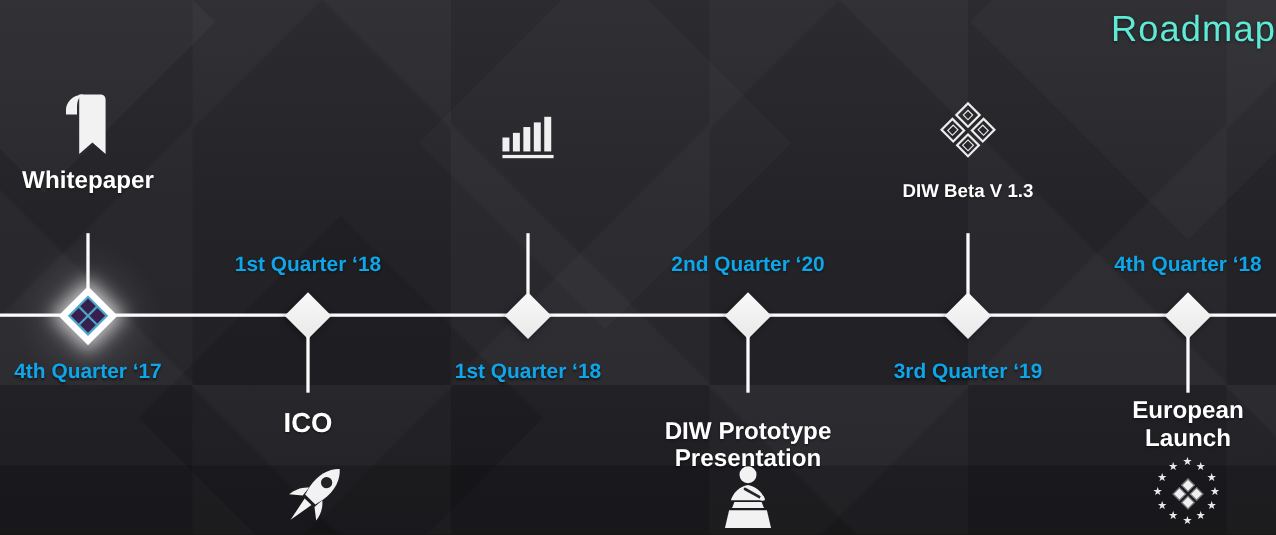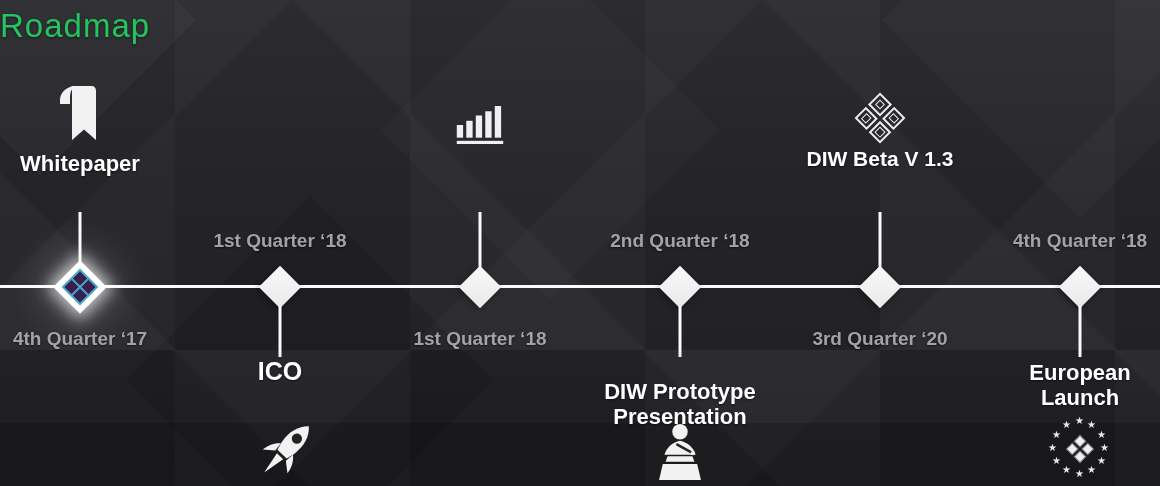--- a/index.html
+++ b/index.html
@@ -21,44 +21,44 @@
   }
   .bg-patch{position:absolute;transform:rotate(45deg);}
   .bp1{left:-70px;top:-90px;width:220px;height:220px;background:rgba(255,255,255,0.032);}
   .bp2{left:430px;top:10px;width:240px;height:240px;background:rgba(255,255,255,0.02);}
   .bp3{left:940px;top:-120px;width:280px;height:280px;background:rgba(255,255,255,0.028);}
   .bp4{left:180px;top:250px;width:260px;height:260px;background:rgba(0,0,0,0.10);}
   .bottom-band{position:absolute;left:0;right:0;top:423px;bottom:0;background:rgba(0,0,0,0.17);}
 
   
   .title{
-    position:absolute;top:7px;left:0;width:100%;text-align:left;
-    font-size:33px;font-weight:400;letter-spacing:1px;color:#22c55e;margin:0;
+    position:absolute;top:7px;left:0;width:100%;text-align:right;
+    font-size:33px;font-weight:400;letter-spacing:1px;color:#5eead4;margin:0;
     text-shadow:0 1px 3px rgba(0,0,0,0.45);
   }
 
   
   .timeline-line{position:absolute;left:0;right:0;top:285px;height:3px;background:#fbfbfb;z-index:1;}
 
   .ms{position:absolute;top:0;height:100%;width:200px;z-index:2;}
   .ms0{left:-20px}.ms1{left:180px}.ms2{left:380px}.ms3{left:580px}.ms4{left:780px}.ms5{left:980px}
   .cx{position:absolute;left:50%;transform:translateX(-50%);}
 
   .m-title{
     width:100%;text-align:center;color:#fff;font-weight:700;font-size:22px;line-height:1.14;
     white-space:pre-line;text-shadow:0 1px 2px rgba(0,0,0,0.5);
   }
   .ms0 .m-title{top:151px}
   .ms2 .m-title{top:148px}
-  .ms4 .m-title{top:147px;font-size:21px}
-  .ms1 .m-title{top:357px;font-size:25px}
+  .ms4 .m-title{top:164px;font-size:17px}
+  .ms1 .m-title{top:371px;font-size:25px}
   .ms3 .m-title{top:379px}
   .ms5 .m-title{top:360px}
 
-  .quarter{width:100%;text-align:center;color:#a3a3a3;font-weight:700;font-size:19px;text-shadow:0 1px 2px rgba(0,0,0,0.5);}
+  .quarter{width:100%;text-align:center;color:#0ea5e9;font-weight:700;font-size:19px;text-shadow:0 1px 2px rgba(0,0,0,0.5);}
   .q-above{top:230px}
   .q-below{top:328px}
 
   .connector{width:3px;background:#fbfbfb;}
   .c-above{top:212px;height:56px}
   .c-below{top:306px;height:51px}
 
   
   .dm{
     top:272px;width:30px;height:30px;
@@ -161,21 +161,21 @@
         <rect x="36" y="0" width="6" height="30" fill="#f0f0f0"></rect>
         <rect x="0" y="33" width="44" height="3" fill="#f0f0f0"></rect>
       </svg>
     </div>
     <div class="cx connector c-above"></div>
     <div class="cx dm"></div>
     <div class="cx quarter q-below">1st Quarter ‘18</div>
   </div>
 
   <div class="ms ms3">
-    <div class="cx quarter q-above">2nd Quarter ‘18</div>
+    <div class="cx quarter q-above">2nd Quarter ‘20</div>
     <div class="cx dm"></div>
     <div class="cx connector c-below"></div>
     <div class="cx m-title">DIW Prototype
 Presentation</div>
     <div class="cx icon icon-presenter">
       <svg width="54" height="58" viewBox="0 0 50 54">
         <circle cx="25" cy="9" r="7.2" fill="#f2f2f2"></circle>
         <path fill="#f2f2f2" d="M25 17.5 C17.5 19 12.5 24 10.5 30.5 L39.5 30.5 C37.5 24 32.5 19 25 17.5 Z"></path>
         <path d="M22.5 21 L36 28.5" stroke="#26262a" stroke-width="2.4" stroke-linecap="round"></path>
         <circle cx="37" cy="29" r="2" fill="#f2f2f2"></circle>
@@ -190,21 +190,21 @@
       <div class="beta-grid">
           <i></i>
           <i></i>
           <i></i>
           <i></i>
         </div>
     </div>
     <div class="cx m-title">DIW Beta V 1.3</div>
     <div class="cx connector c-above"></div>
     <div class="cx dm"></div>
-    <div class="cx quarter q-below">3rd Quarter ‘20</div>
+    <div class="cx quarter q-below">3rd Quarter ‘19</div>
   </div>
 
   <div class="ms ms5">
     <div class="cx quarter q-above">4th Quarter ‘18</div>
     <div class="cx dm"></div>
     <div class="cx connector c-below"></div>
     <div class="cx m-title">European
 Launch</div>
     <div class="cx icon icon-eu">
       <span class="eu-star" style="left:28px;top:0px">★</span>

